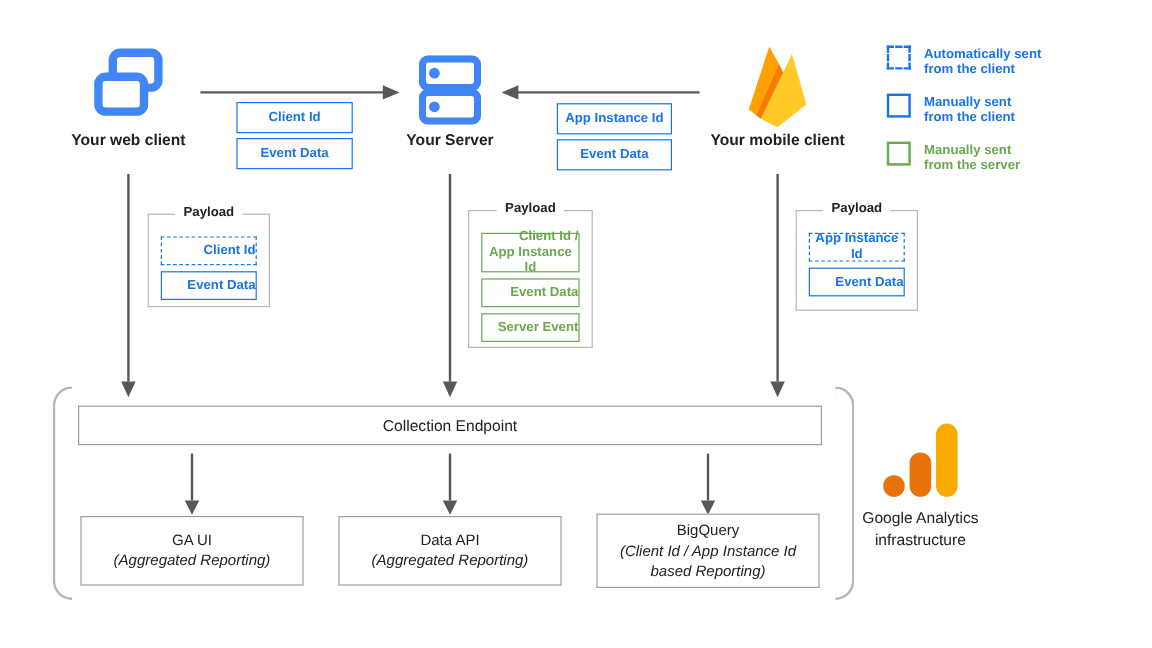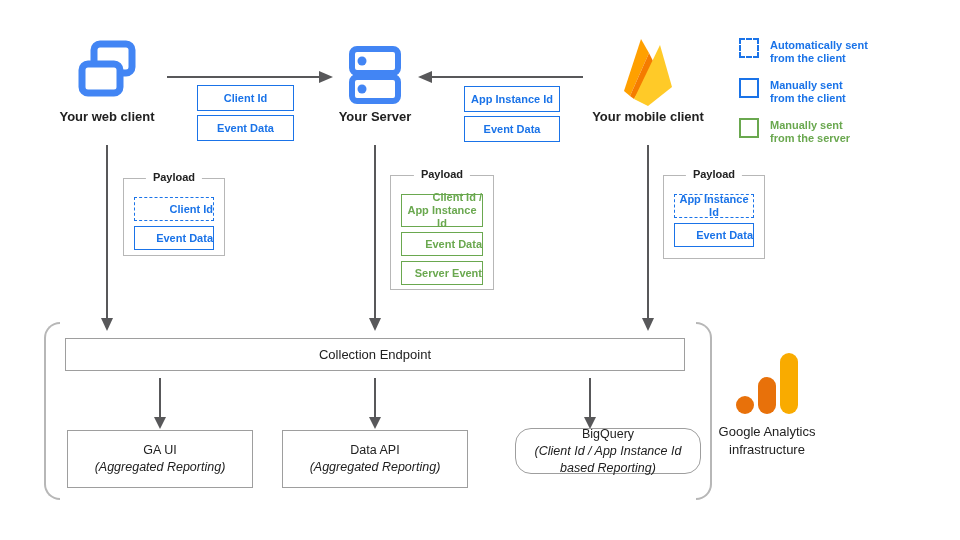--- a/index.html
+++ b/index.html
@@ -183,21 +183,21 @@
   <div class="endpoint">Collection Endpoint</div>
 
   <div class="outbox" style="left:67px;top:430px;width:186px;height:58px;">
     <div>GA UI</div>
     <div class="it">(Aggregated Reporting)</div>
   </div>
   <div class="outbox" style="left:282px;top:430px;width:186px;height:58px;">
     <div>Data API</div>
     <div class="it">(Aggregated Reporting)</div>
   </div>
-  <div class="outbox" style="left:515px;top:428px;width:186px;height:46px;border-radius:16px;">
+  <div class="outbox" style="left:497px;top:428px;width:186px;height:62px;">
     <div>BigQuery</div>
     <div class="it">(Client Id / App Instance Id</div>
     <div class="it">based Reporting)</div>
   </div>
 
   <svg class="abs" style="left:730px;top:348px;" width="72" height="70" viewBox="0 0 72 70">
     <rect x="50" y="5" width="18" height="61" rx="9" fill="#f9ab00"></rect>
     <rect x="28" y="29" width="18" height="37" rx="9" fill="#e8710a"></rect>
     <circle cx="15" cy="57" r="9" fill="#e8710a"></circle>
   </svg>

